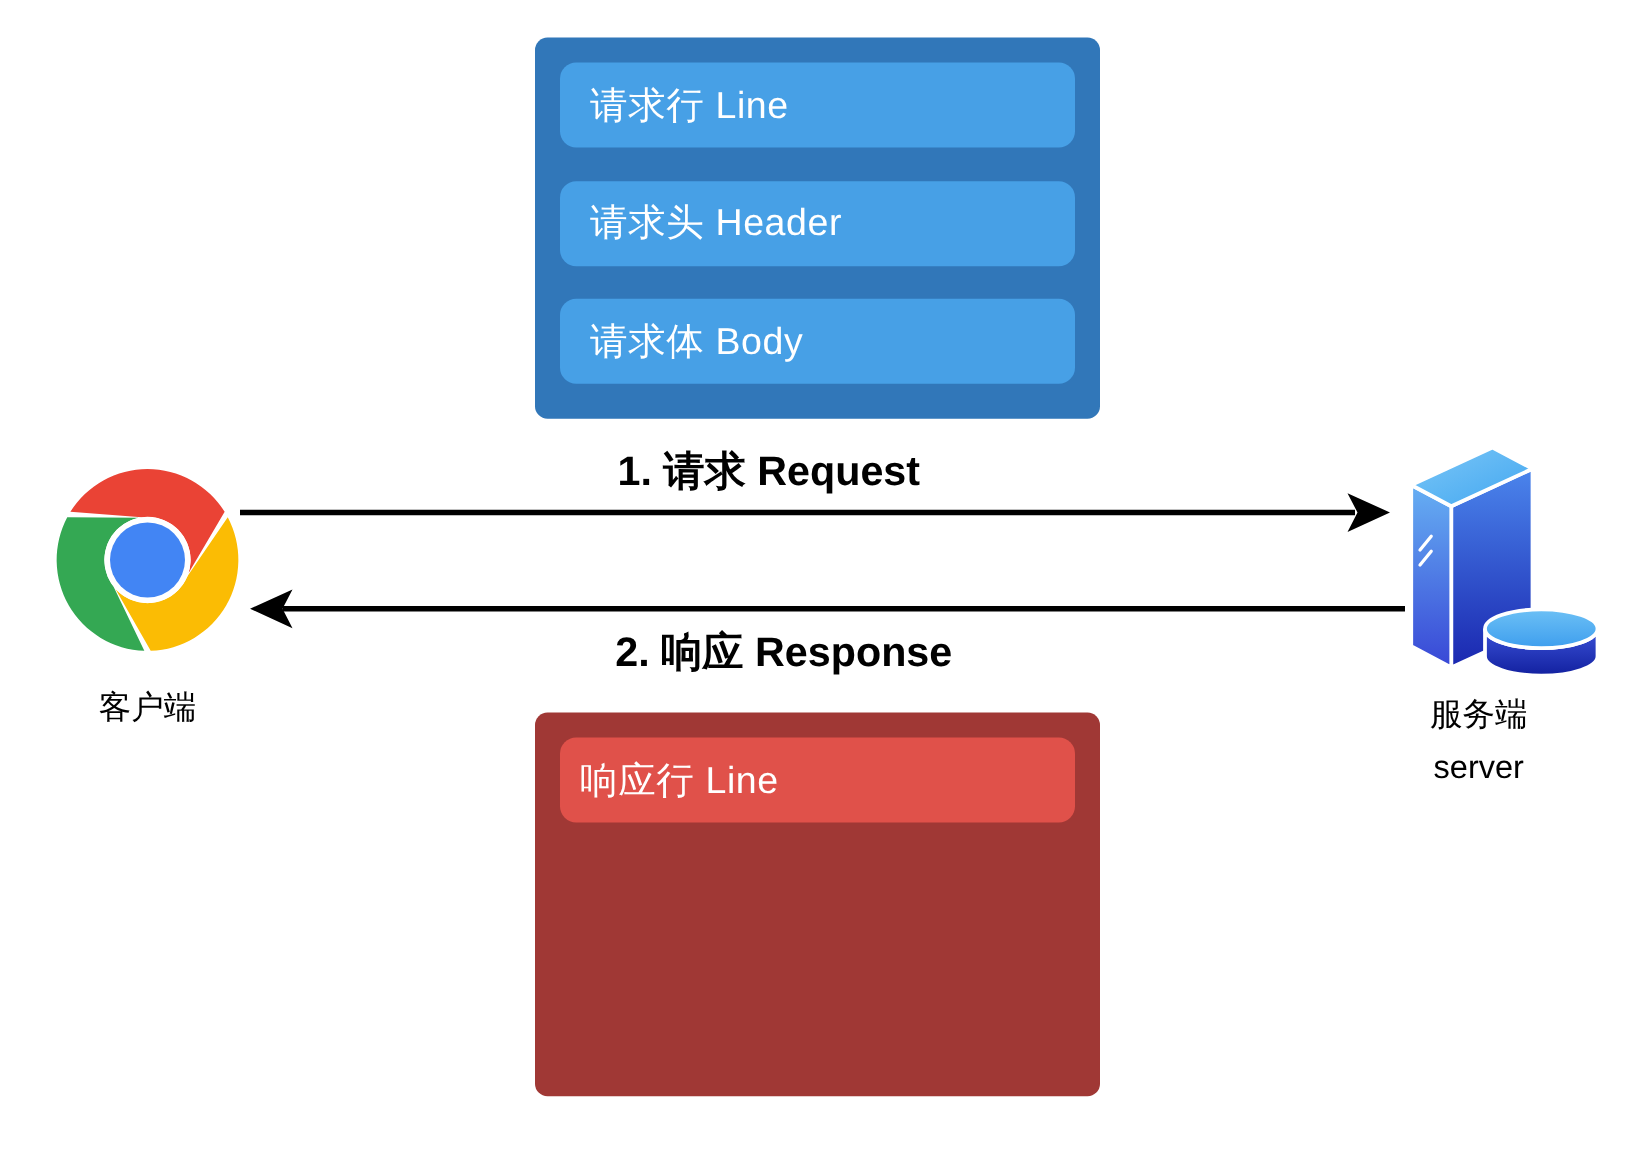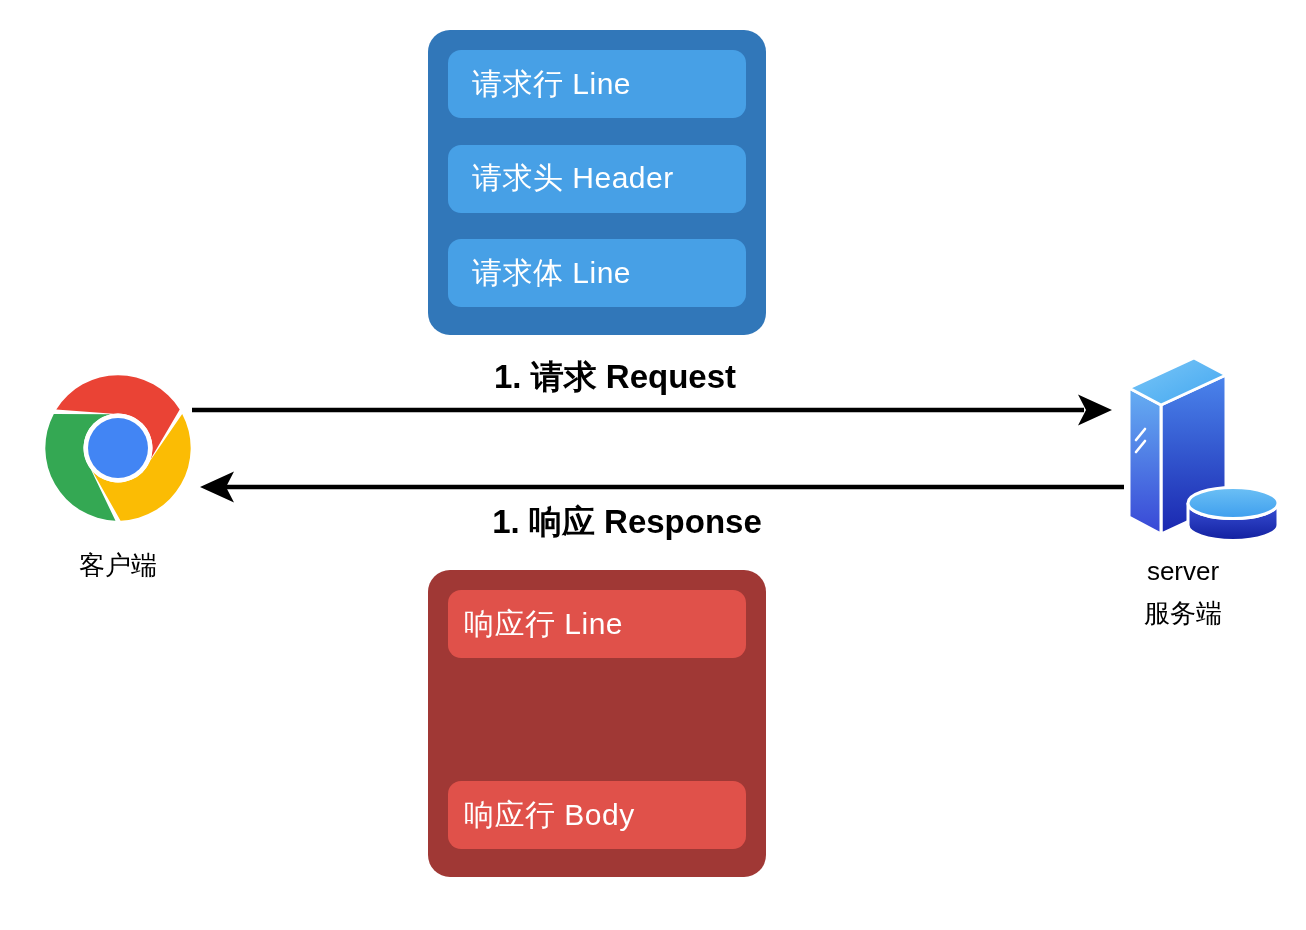--- a/index.html
+++ b/index.html
@@ -1,20 +1,20 @@
 <!DOCTYPE html>
 <html style="--request-box-bg: #3177B9; --request-item-bg: #47A0E6; --response-box-bg: #A03835; --response-item-bg: #E0514A; --box-text: #FFFFFF; --label-text: #000000; --arrow-color: #000000; --chrome-red: #EA4335; --chrome-yellow: #FBBC04; --chrome-green: #34A853; --chrome-blue: #4285F4; --server-blue-light: #66C4F5; --server-blue-dark: #1A27B0;"><head>
 <meta charset="utf-8">
 <style>
   html,body{margin:0;padding:0;background:#ffffff;}
   body{width:1306px;height:930px;font-family:"Liberation Sans","DejaVu Sans",sans-serif;}
   .canvas{position:relative;width:1306px;height:930px;background:#fff;overflow:hidden;}
 
-  .group-box{position:absolute;left:428px;width:338px;box-sizing:border-box;
-             border-radius:22px;padding:20px 20px 28px 20px;
+  .group-box{position:absolute;left:428px;width:452px;box-sizing:border-box;
+             border-radius:10px;padding:20px 20px 28px 20px;
              display:flex;flex-direction:column;justify-content:space-between;}
   .group-box.request{top:30px;height:305px;background:var(--request-box-bg,#3177B9);}
   .group-box.response{top:570px;height:307px;background:var(--response-box-bg,#A03835);}
 
   .item{height:68px;border-radius:13px;display:flex;align-items:center;
         padding-left:24px;box-sizing:border-box;
         color:var(--box-text,#ffffff);font-size:30px;font-weight:500;letter-spacing:.5px;}
   .request .item{background:var(--request-item-bg,#47A0E6);}
   .response .item{background:var(--response-item-bg,#E0514A);padding-left:16px;}
 
@@ -40,37 +40,37 @@
 <div class="canvas">
 
   <div class="group-box request">
     <div class="item">
       <span>请求行 Line</span>
     </div>
     <div class="item">
       <span>请求头 Header</span>
     </div>
     <div class="item">
-      <span>请求体 Line</span>
+      <span>请求体 Body</span>
     </div>
   </div>
 
   <svg class="arrow-layer" viewBox="0 0 1306 930" aria-hidden="true">
     <g>
       <line x1="192" y1="410" x2="1084" y2="410" stroke="var(--arrow-color,#000)" stroke-width="4.5"></line>
       <polygon points="1112,410 1078,394.5 1086,410 1078,425.5" fill="var(--arrow-color,#000)"></polygon>
     </g>
     <g>
       <line x1="226" y1="487" x2="1124" y2="487" stroke="var(--arrow-color,#000)" stroke-width="4.5"></line>
       <polygon points="200,487 234,471.5 226,487 234,502.5" fill="var(--arrow-color,#000)"></polygon>
     </g>
   </svg>
 
   <div class="flow-label request-label">1. 请求 Request</div>
-  <div class="flow-label response-label">1. 响应 Response</div>
+  <div class="flow-label response-label">2. 响应 Response</div>
 
   <svg class="endpoint-icon chrome-logo" viewBox="0 0 200 200" aria-hidden="true">
     <path fill="var(--chrome-red,#EA4335)" d="M 17.7 48.6 A 97 97 0 0 1 182.3 48.6 L 143.7 114.2 A 46 46 0 0 0 93.6 54.4 Z"></path>
     <path fill="var(--chrome-green,#34A853)" d="M 96.6 196.9 A 97 97 0 0 1 14.4 54.5 L 90.4 55.0 A 46 46 0 0 0 63.7 128.3 Z"></path>
     <path fill="var(--chrome-yellow,#FBBC04)" d="M 185.6 54.5 A 97 97 0 0 1 103.4 196.9 L 65.8 130.8 A 46 46 0 0 0 142.6 117.2 Z"></path>
     <circle cx="100" cy="100" r="46" fill="#ffffff"></circle>
     <circle cx="100" cy="100" r="40" fill="var(--chrome-blue,#4285F4)"></circle>
   </svg>
   <div class="endpoint-caption client-caption">
     <div>客户端</div>
@@ -107,26 +107,23 @@
     <g stroke="#ffffff" stroke-width="2.6" stroke-linecap="round">
       <line x1="16" y1="88" x2="25" y2="77"></line>
       <line x1="16" y1="100" x2="25" y2="89"></line>
     </g>
     <g stroke="#ffffff" stroke-width="3">
       <path fill="url(#gCylBody)" d="M 68 151 L 68 173 A 45 15.5 0 0 0 158 173 L 158 151 A 45 15.5 0 0 1 68 151 Z"></path>
       <ellipse cx="113" cy="151" rx="45" ry="15.5" fill="url(#gCylTop)"></ellipse>
     </g>
   </svg>
   <div class="endpoint-caption server-caption">
+    <div>服务端</div>
     <div>server</div>
-    <div>服务端</div>
   </div>
 
   <div class="group-box response">
     <div class="item">
       <span>响应行 Line</span>
     </div>
-    <div class="item">
-      <span>响应行 Body</span>
-    </div>
   </div>
 
 </div>
 
 </body></html>

